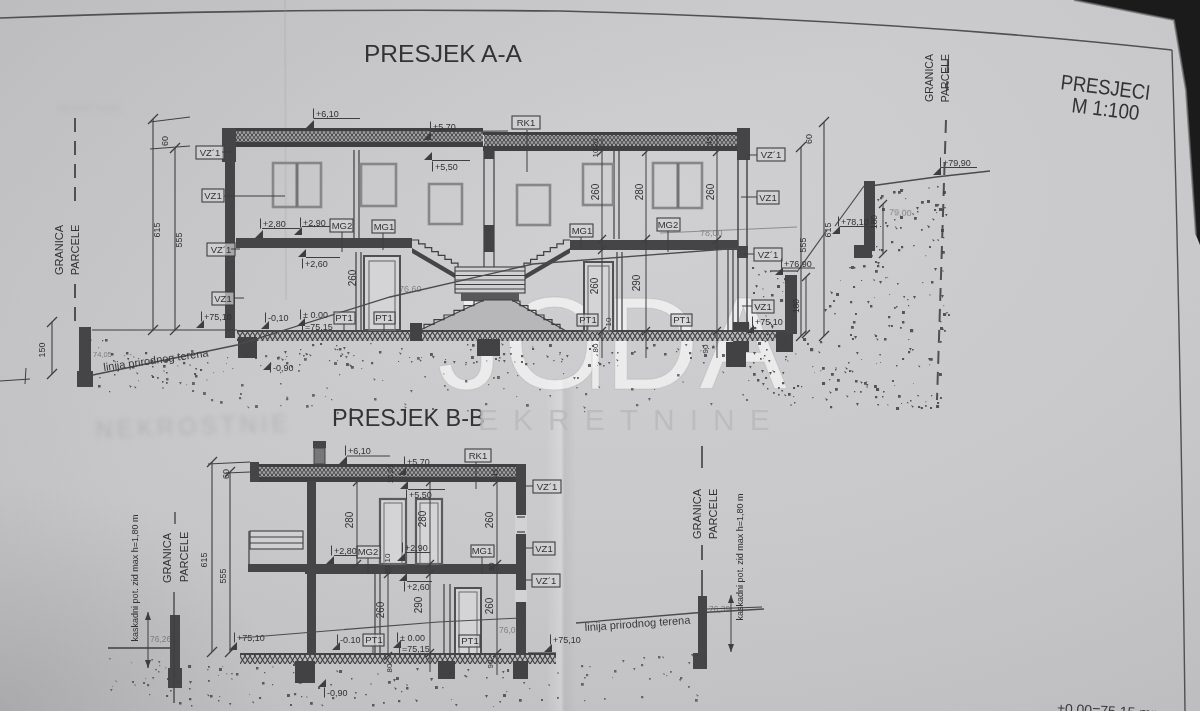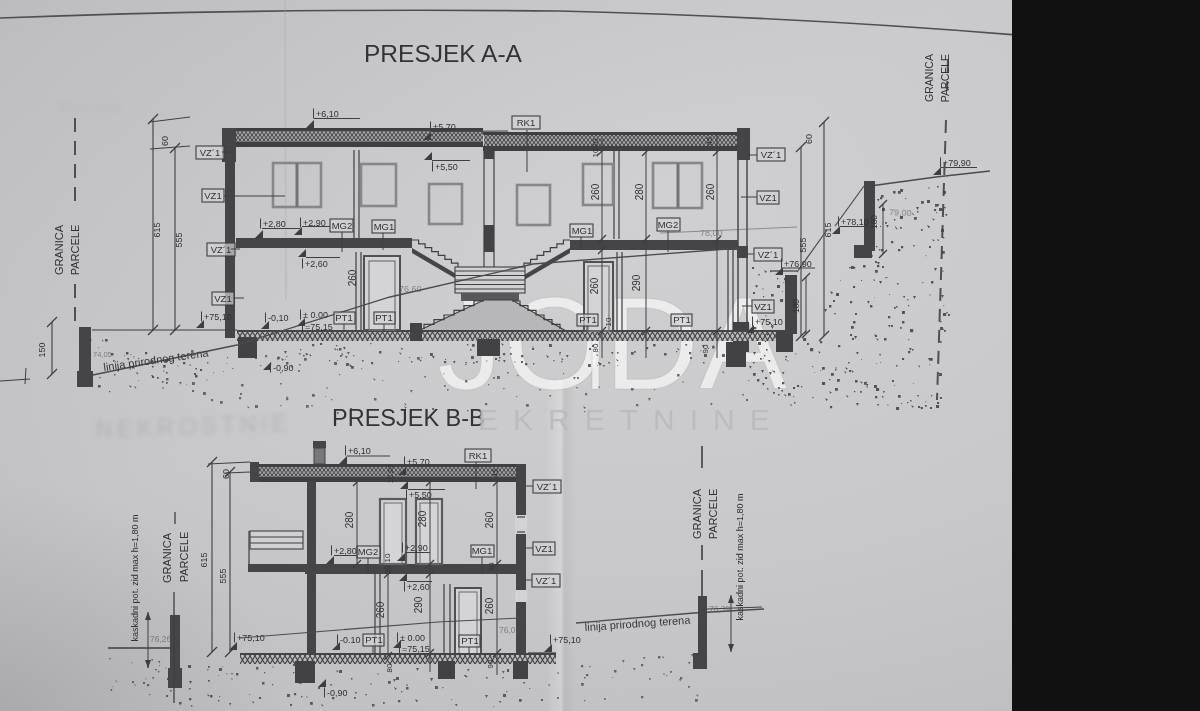--- a/index.html
+++ b/index.html
@@ -1,16 +1,16 @@
 <!DOCTYPE html>
 <html><head>
 <meta charset="utf-8">
 <style>
   html,body{margin:0;padding:0;background:#111;}
-  #page{width:1012px;height:711px;position:relative;overflow:hidden;font-family:"Liberation Sans",sans-serif;}
+  #page{width:1200px;height:711px;position:relative;overflow:hidden;font-family:"Liberation Sans",sans-serif;}
   svg{display:block;}
   text{font-family:"Liberation Sans",sans-serif;}
 </style>
 </head>
 <body>
 <div id="page">
 <svg width="1200" height="711" viewBox="0 0 1200 711">
 <defs>
   <radialGradient id="paperlight" cx="0.52" cy="0.28" r="0.95">
     <stop offset="0" stop-color="#d0d0d2"></stop>

